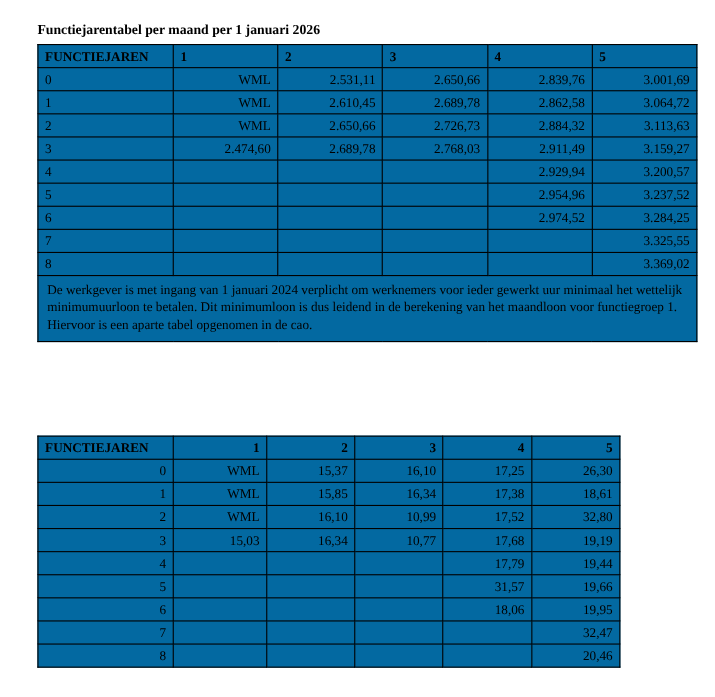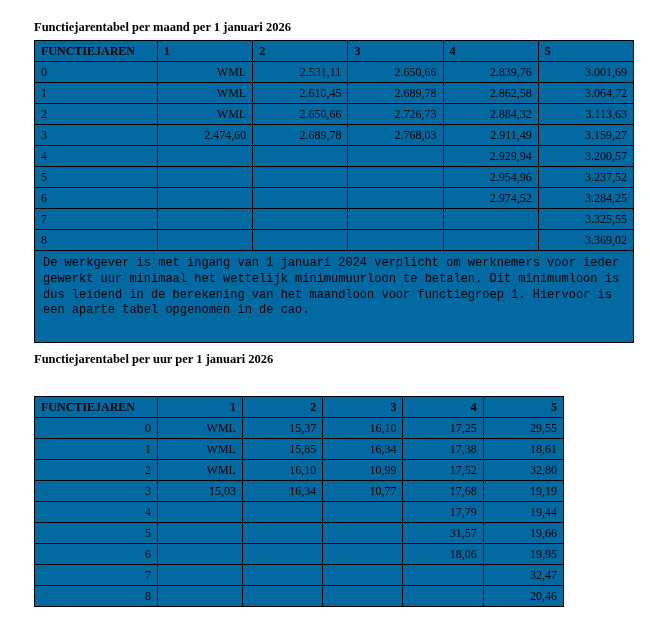--- a/index.html
+++ b/index.html
@@ -64,24 +64,23 @@
   #table-month th.hdr-first { width: 110px; }
   #table-month td.c0 { text-align: left; width: 110px; }
   #table-month td.num { text-align: right; }
   #table-month th.num-hdr { text-align: left; }
   #table-month tr { height: 21px; }
 
   
   #table-month td.note {
     text-align: left;
     white-space: normal;
-    padding: 5px 8px 23px 8px;
+    padding: 5px 8px 7px 8px;
     line-height: 1.32;
     font-size: 12px;
-    font-family: Liberation Mono, monospace;
   }
 
   
   #table-hour {
     left: 34px;
     top: 396px;
     width: 530px;
   }
   #table-hour th { text-align: right; }
   #table-hour th.hdr-first { text-align: left; width: 110px; }
@@ -179,41 +178,40 @@
         <td class="num"></td>
         <td class="num"></td>
         <td class="num">3.369,02</td>
       </tr>
       <tr>
         <td class="note" colspan="6">De werkgever is met ingang van 1 januari 2024 verplicht om werknemers voor ieder gewerkt uur minimaal het wettelijk minimumuurloon te betalen. Dit minimumloon is dus leidend in de berekening van het maandloon voor functiegroep 1. Hiervoor is een aparte tabel opgenomen in de cao.</td>
       </tr>
     </tbody>
   </table>
 
-  <div class="heading" id="heading-hour">Functiejarentabel per uur per 1 januari 2026</div>
 
   <table class="tbl" id="table-hour">
     <thead>
       <tr>
         <th class="hdr-first">FUNCTIEJAREN</th>
         <th>1</th>
         <th>2</th>
         <th>3</th>
         <th>4</th>
         <th>5</th>
       </tr>
     </thead>
     <tbody>
       <tr>
         <td class="c0">0</td>
         <td>WML</td>
         <td>15,37</td>
         <td>16,10</td>
         <td>17,25</td>
-        <td>29,55</td>
+        <td>26,30</td>
       </tr>
       <tr>
         <td class="c0">1</td>
         <td>WML</td>
         <td>15,85</td>
         <td>16,34</td>
         <td>17,38</td>
         <td>18,61</td>
       </tr>
       <tr>

